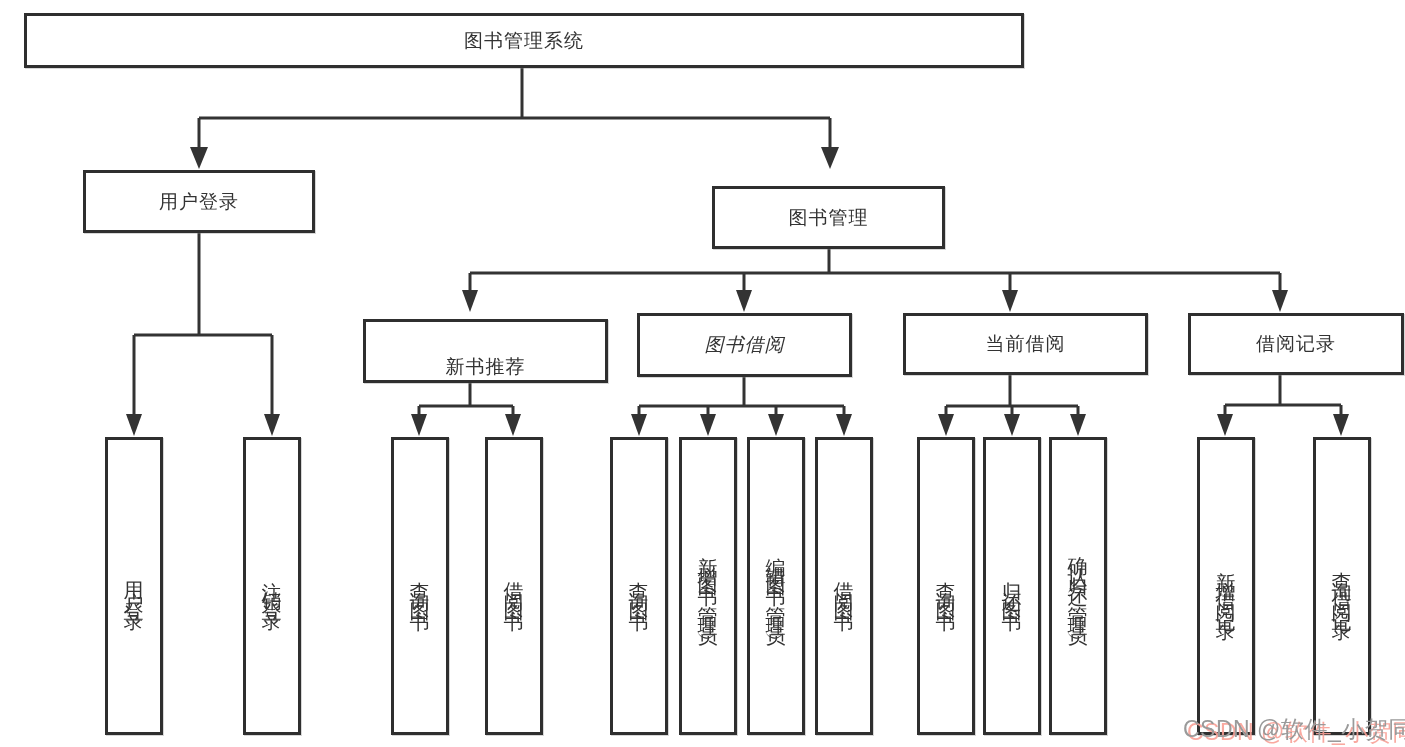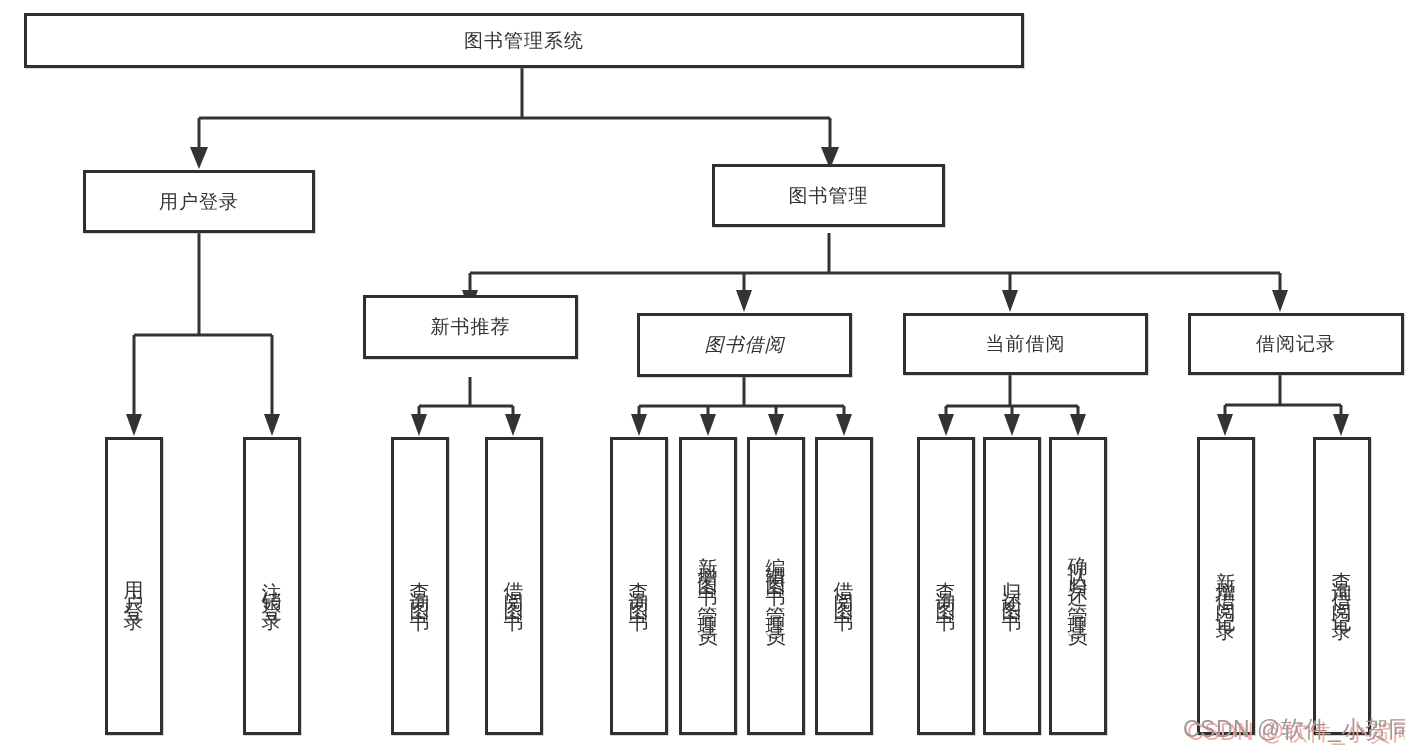--- a/index.html
+++ b/index.html
@@ -127,25 +127,25 @@
     <polygon points="1333,414 1349,414 1341,436"></polygon>
   </svg>
 
   <div class="node h" style="left:24px; top:13px; width:1000px; height:55px;">
     <span>图书管理系统</span>
   </div>
 
   <div class="node h" style="left:83px; top:170px; width:232px; height:63px;">
     <span>用户登录</span>
   </div>
-  <div class="node h" style="left:712px; top:164px; width:233px; height:63px;">
+  <div class="node h" style="left:712px; top:186px; width:233px; height:63px;">
     <span>图书管理</span>
   </div>
 
-  <div class="node h" style="left:363px; top:295px; width:215px; height:64px;">
+  <div class="node h" style="left:363px; top:319px; width:245px; height:64px;align-items:flex-end;">
     <span>新书推荐</span>
   </div>
   <div class="node h" style="left:637px; top:313px; width:215px; height:64px;font-style:italic;">
     <span>图书借阅</span>
   </div>
   <div class="node h" style="left:903px; top:313px; width:245px; height:62px;justify-content:center;">
     <span>当前借阅</span>
   </div>
   <div class="node h" style="left:1172px; top:313px; width:216px; height:62px;margin-left:16px;">
     <span>借阅记录</span>

